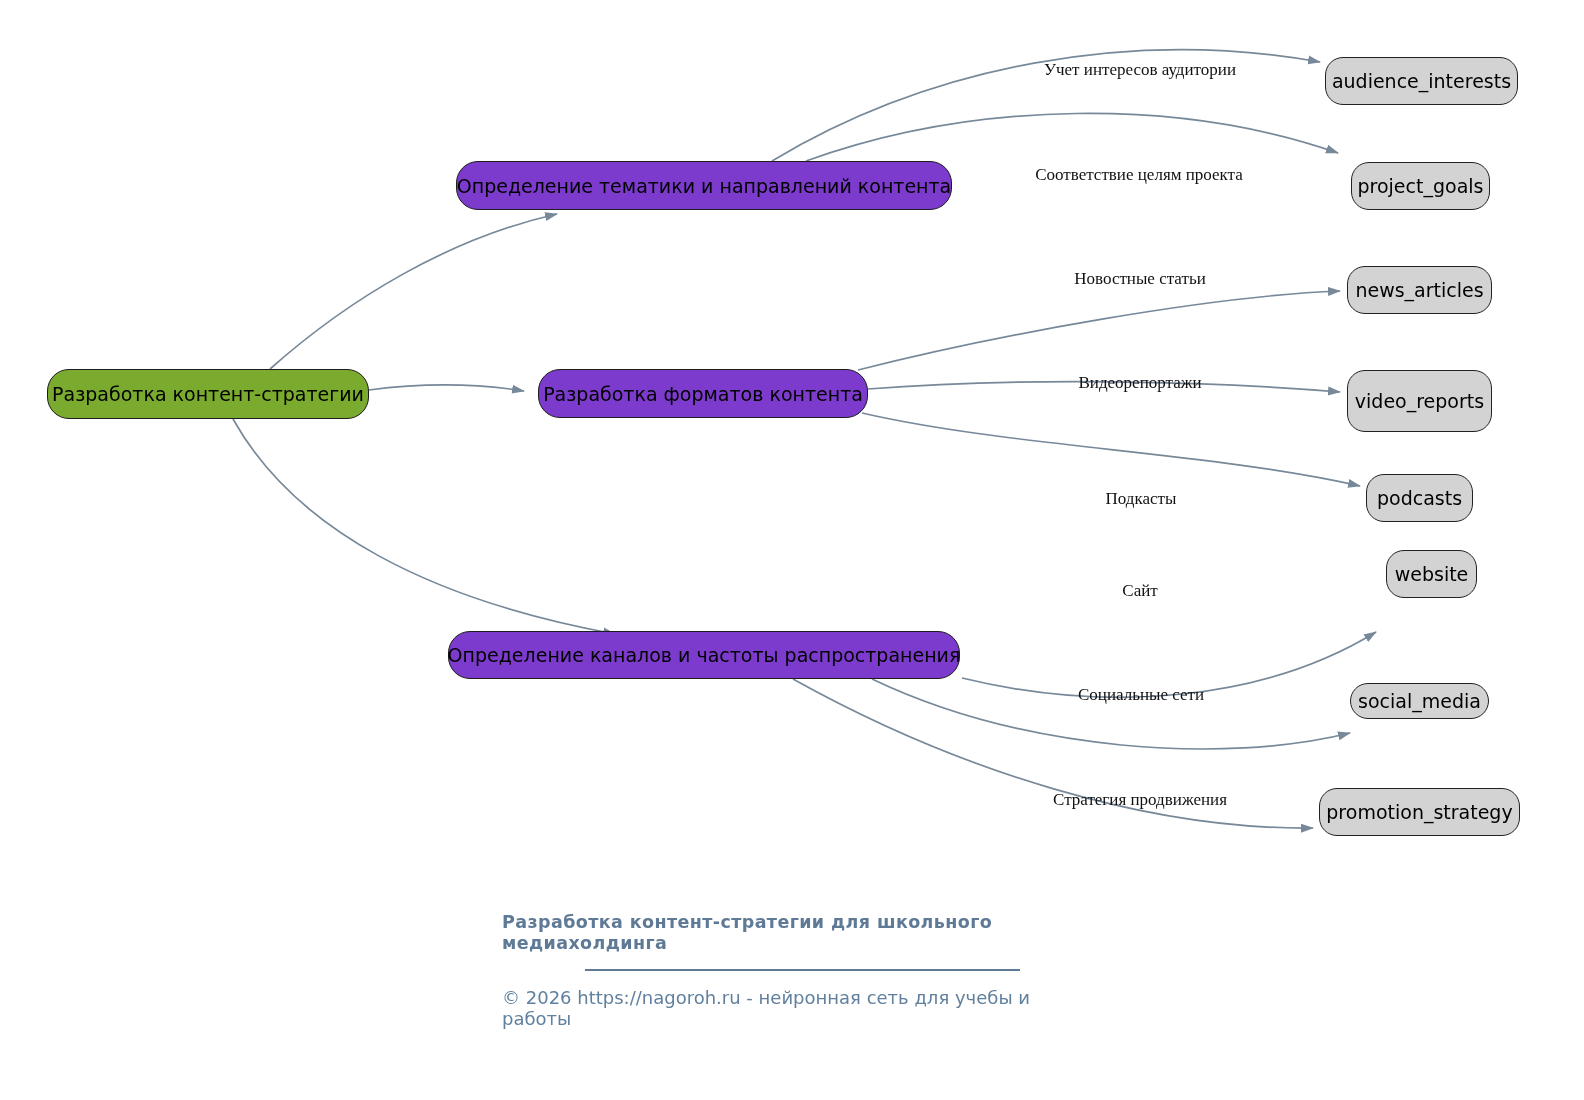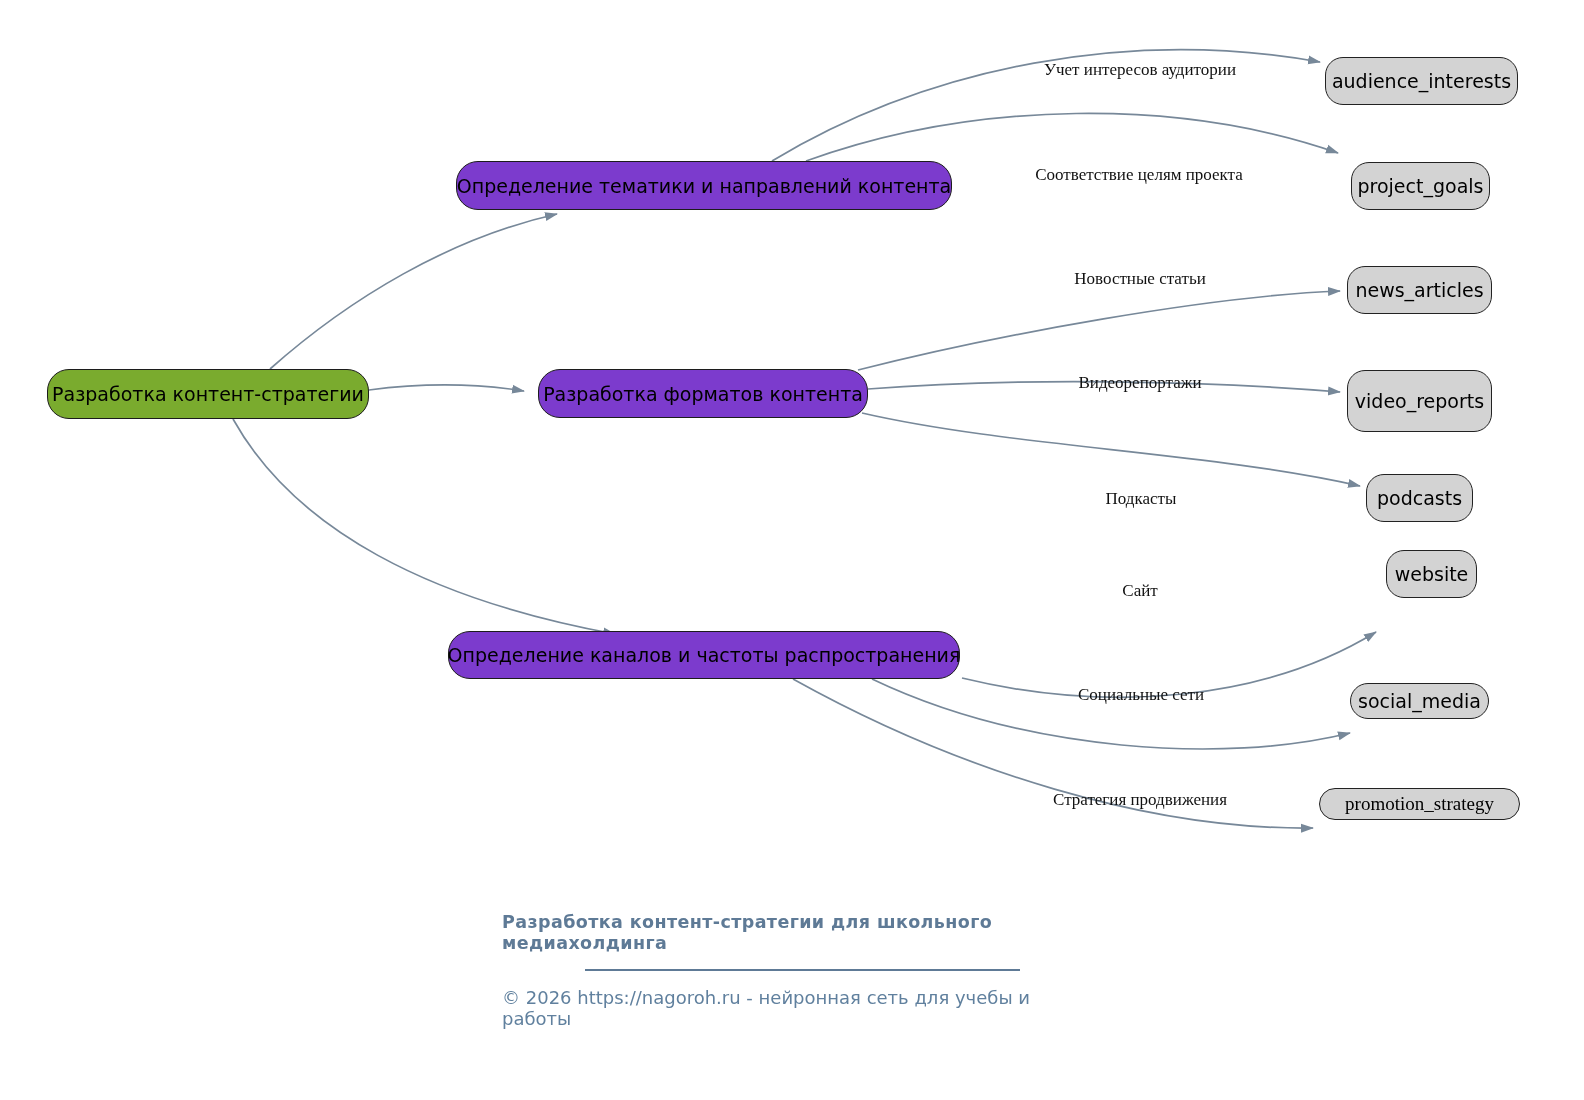--- a/index.html
+++ b/index.html
@@ -111,21 +111,21 @@
   <div class="node branch" style="left:538px; top:369px; width:330px; height:49px;">Разработка форматов контента</div>
   <div class="node branch" style="left:448px; top:631px; width:512px; height:48px;">Определение каналов и частоты распространения</div>
 
   <div class="leaf" style="left:1325px; top:57px;  width:193px; height:48px;">audience_interests</div>
   <div class="leaf" style="left:1351px; top:162px; width:139px; height:48px;">project_goals</div>
   <div class="leaf" style="left:1347px; top:266px; width:145px; height:48px;">news_articles</div>
   <div class="leaf" style="left:1347px; top:370px; width:145px; height:62px;">video_reports</div>
   <div class="leaf" style="left:1366px; top:474px; width:107px; height:48px;">podcasts</div>
   <div class="leaf" style="left:1374px; top:550px; width:91px;  height:48px;margin-left:12px;">website</div>
   <div class="leaf" style="left:1350px; top:683px; width:139px; height:36px;">social_media</div>
-  <div class="leaf" style="left:1319px; top:788px; width:201px; height:32px;font-family:Liberation Serif, serif;">promotion_strategy</div>
+  <div class="leaf" style="left:1319px; top:788px; width:201px; height:48px;">promotion_strategy</div>
 
   <div class="edge-label" style="left:1140px; top:70px;">Учет интересов аудитории</div>
   <div class="edge-label" style="left:1139px; top:175px;">Соответствие целям проекта</div>
   <div class="edge-label" style="left:1140px; top:279px;">Новостные статьи</div>
   <div class="edge-label" style="left:1140px; top:383px;">Видеорепортажи</div>
   <div class="edge-label" style="left:1141px; top:487px;margin-top:12px;">Подкасты</div>
   <div class="edge-label" style="left:1140px; top:591px;">Сайт</div>
   <div class="edge-label" style="left:1141px; top:695px;">Социальные сети</div>
   <div class="edge-label" style="left:1140px; top:800px;">Стратегия продвижения</div>
 

